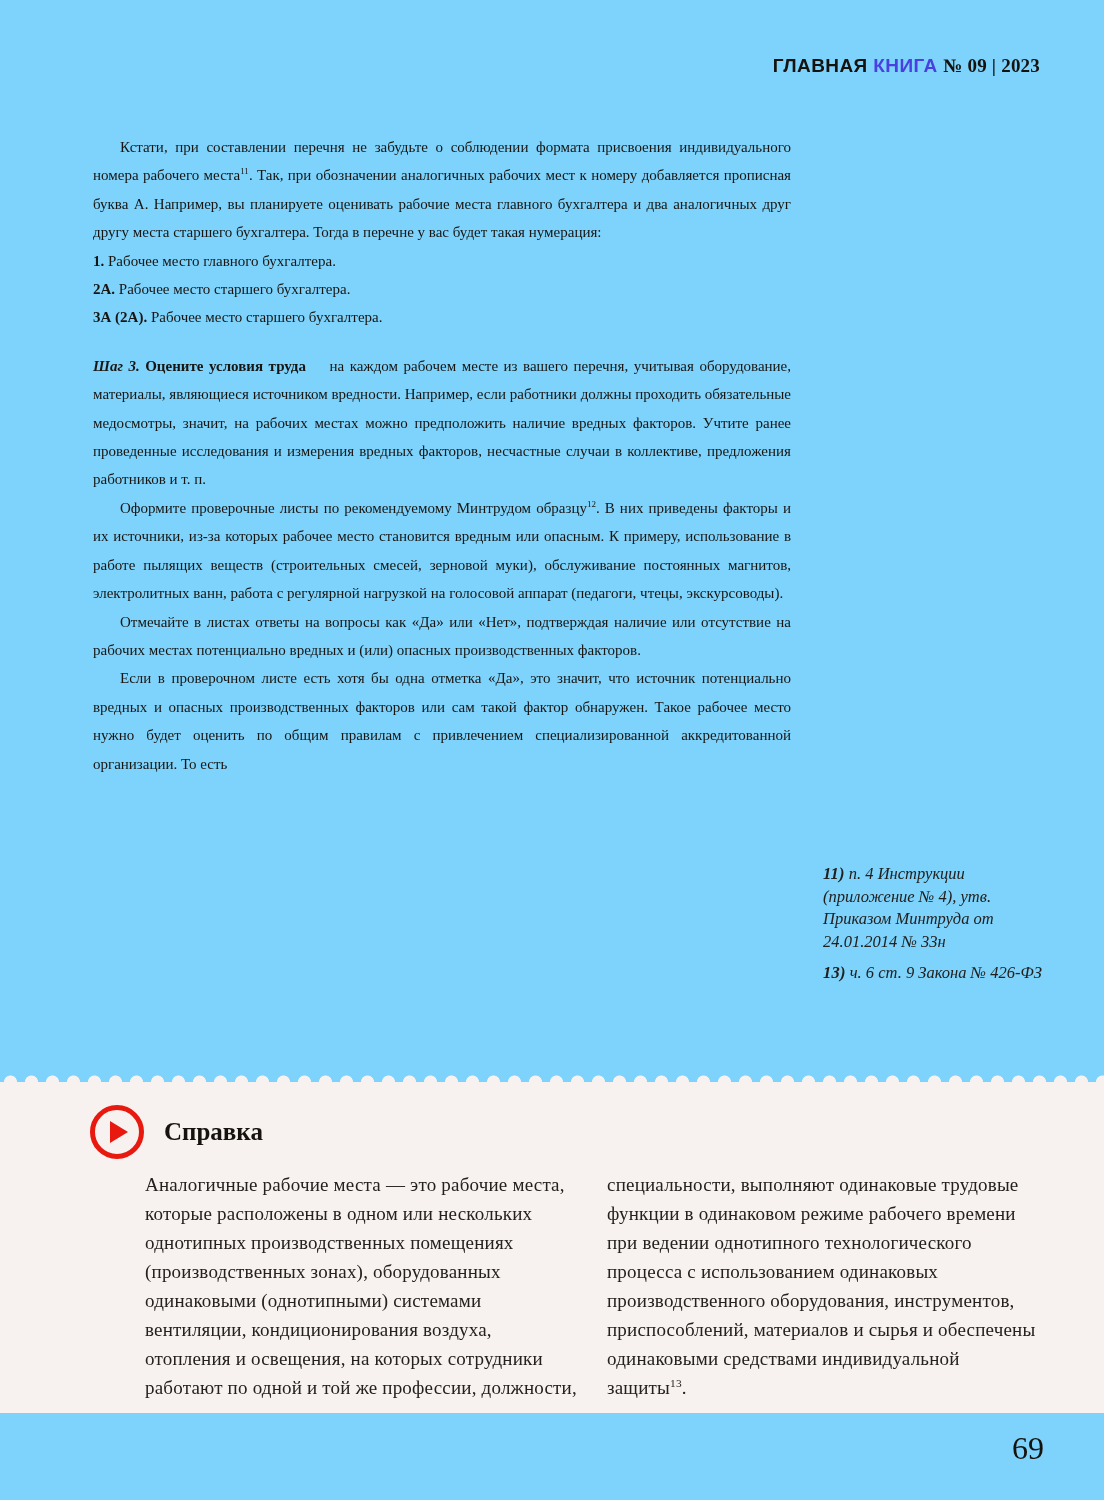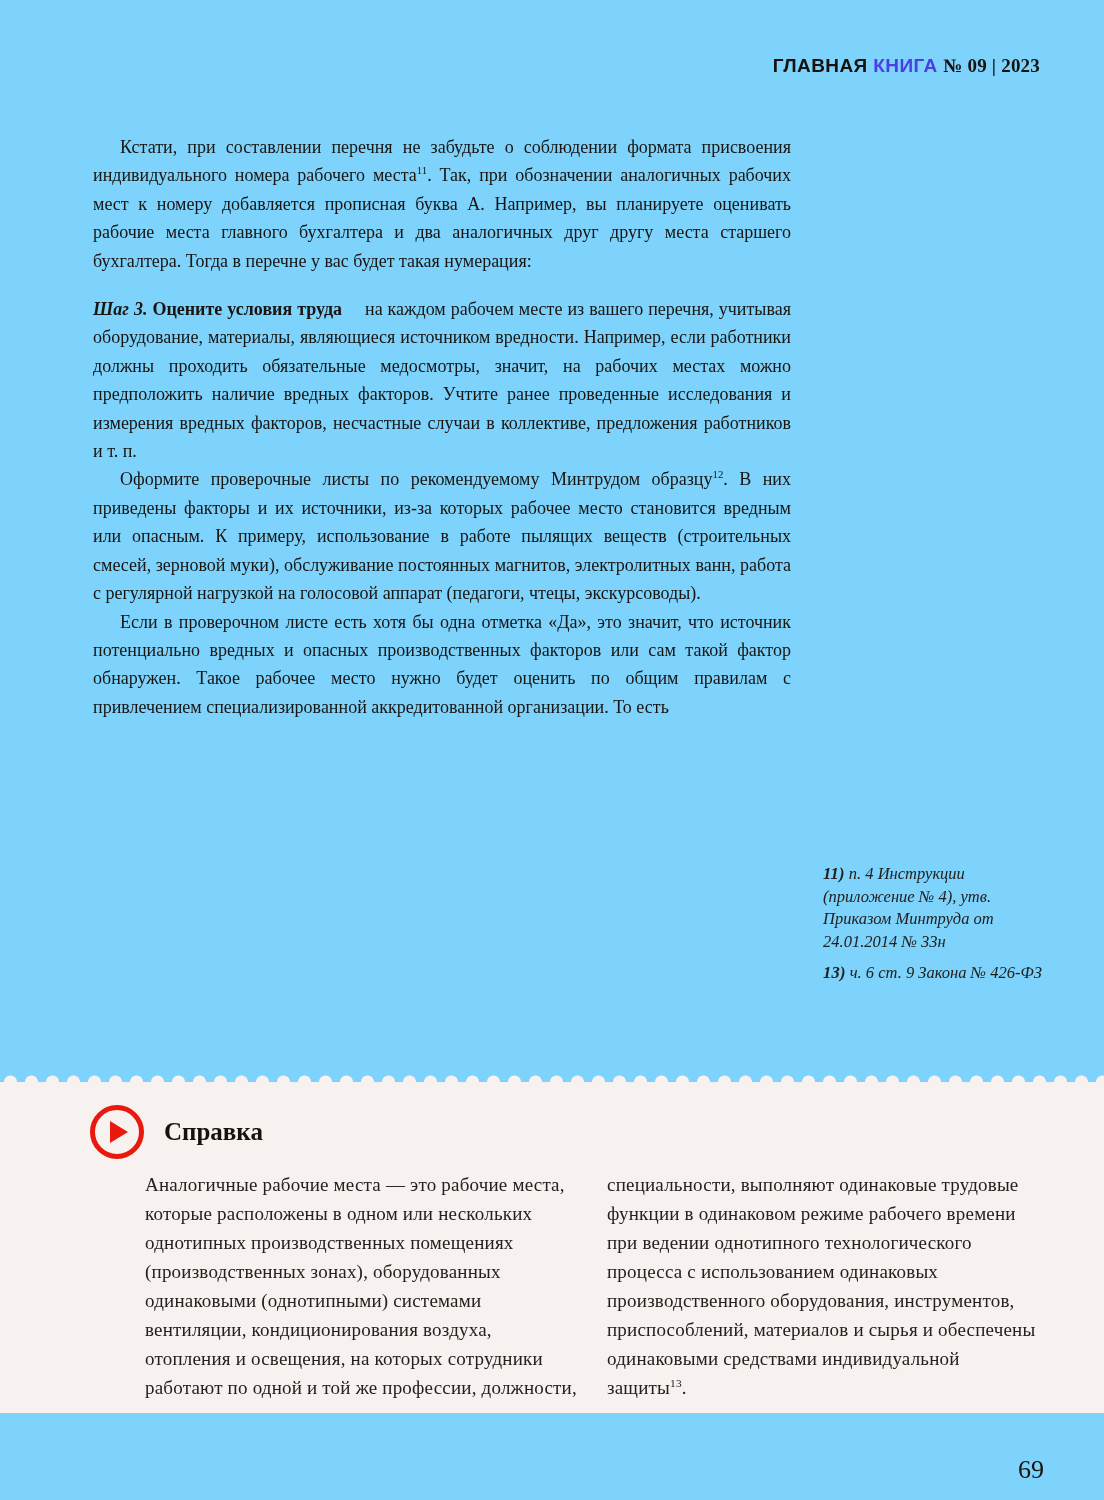--- a/index.html
+++ b/index.html
@@ -22,21 +22,21 @@
   .mh-black{color:#16130f;}
   .mh-blue{color:#4a3fe0;}
   .mh-issue{
     font-family:"Liberation Serif", serif;
     color:#16130f;letter-spacing:.2px;
   }
 
   
   .main-col{
     position:absolute;left:93px;top:133px;width:698px;
-    font-size:18px;line-height:28.4px;
+    font-size:15px;line-height:28.4px;
     text-align:justify;
   }
   .main-col p{margin:0;}
   .para.indent{text-indent:27px;}
   .step-para{margin-top:20px !important;}
   .lead-italic{font-style:italic;}
   .step-title{margin-right:18px;}
   sup.fn-mark{font-size:60%;line-height:0;vertical-align:super;}
 
   
@@ -82,42 +82,48 @@
   }
   .spravka-cols p{
     margin:0;width:435px;
     font-size:19px;line-height:29px;color:#24211e;
     text-align:left;letter-spacing:.2px;
   }
 
   
   .page-num{
     position:absolute;right:60px;top:1430px;
-    font-size:26px;color:#16130f;margin-top:25px;
+    font-size:32px;color:#16130f;
   }
 </style>
 </head>
 <body>
 
 <div class="page">
 
   <header class="masthead">
     <span class="mh-black">ГЛАВНАЯ</span>
     <span class="mh-blue">КНИГА</span>
     <span class="mh-issue">№ 09 | 2023</span>
   </header>
 
   <main class="main-col">
     <p class="para indent"><span>Кстати, при составлении перечня не забудьте о соблюдении формата присвоения индивидуального номера рабочего места</span><sup class="fn-mark">11</sup><span>. Так, при обозначении аналогичных рабочих мест к номеру добавляется прописная буква А. Например, вы планируете оценивать рабочие места главного бухгалтера и два аналогичных друг другу места старшего бухгалтера. Тогда в перечне у вас будет такая нумерация:</span></p>
 
+    <div>
+      <p class="para"><b>1.</b> <span>Рабочее место главного бухгалтера.</span></p>
+      <p class="para"><b>2А.</b> <span>Рабочее место старшего бухгалтера.</span></p>
+      <p class="para"><b>3А (2А).</b> <span>Рабочее место старшего бухгалтера.</span></p>
+    </div>
 
     <p class="para step-para"><b class="lead-italic">Шаг 3.</b> <b class="step-title">Оцените условия труда</b> <span>на каждом рабочем месте из вашего перечня, учитывая оборудование, материалы, являющиеся источником вредности. Например, если работники должны проходить обязательные медосмотры, значит, на рабочих местах можно предположить наличие вредных факторов. Учтите ранее проведенные исследования и измерения вредных факторов, несчастные случаи в коллективе, предложения работников и т. п.</span></p>
 
     <p class="para indent"><span>Оформите проверочные листы по рекомендуемому Минтрудом образцу</span><sup class="fn-mark">12</sup><span>. В них приведены факторы и их источники, из-за которых рабочее место становится вредным или опасным. К примеру, использование в работе пылящих веществ (строительных смесей, зерновой муки), обслуживание постоянных магнитов, электролитных ванн, работа с регулярной нагрузкой на голосовой аппарат (педагоги, чтецы, экскурсоводы).</span></p>
 
+    <p class="para indent">Отмечайте в листах ответы на вопросы как «Да» или «Нет», подтверждая наличие или отсутствие на рабочих местах потенциально вредных и (или) опасных производственных факторов.</p>
 
     <p class="para indent">Если в проверочном листе есть хотя бы одна отметка «Да», это значит, что источник потенциально вредных и опасных производственных факторов или сам такой фактор обнаружен. Такое рабочее место нужно будет оценить по общим правилам с привлечением специализированной аккредитованной организации. То есть</p>
   </main>
 
   <aside class="footnotes">
     <p><b>11)</b> <span>п. 4 Инструкции (приложение № 4), утв. Приказом Минтруда от 24.01.2014 № 33н</span></p>
     <p><b>13)</b> <span>ч. 6 ст. 9 Закона № 426-ФЗ</span></p>
   </aside>
 
   <section class="spravka">

